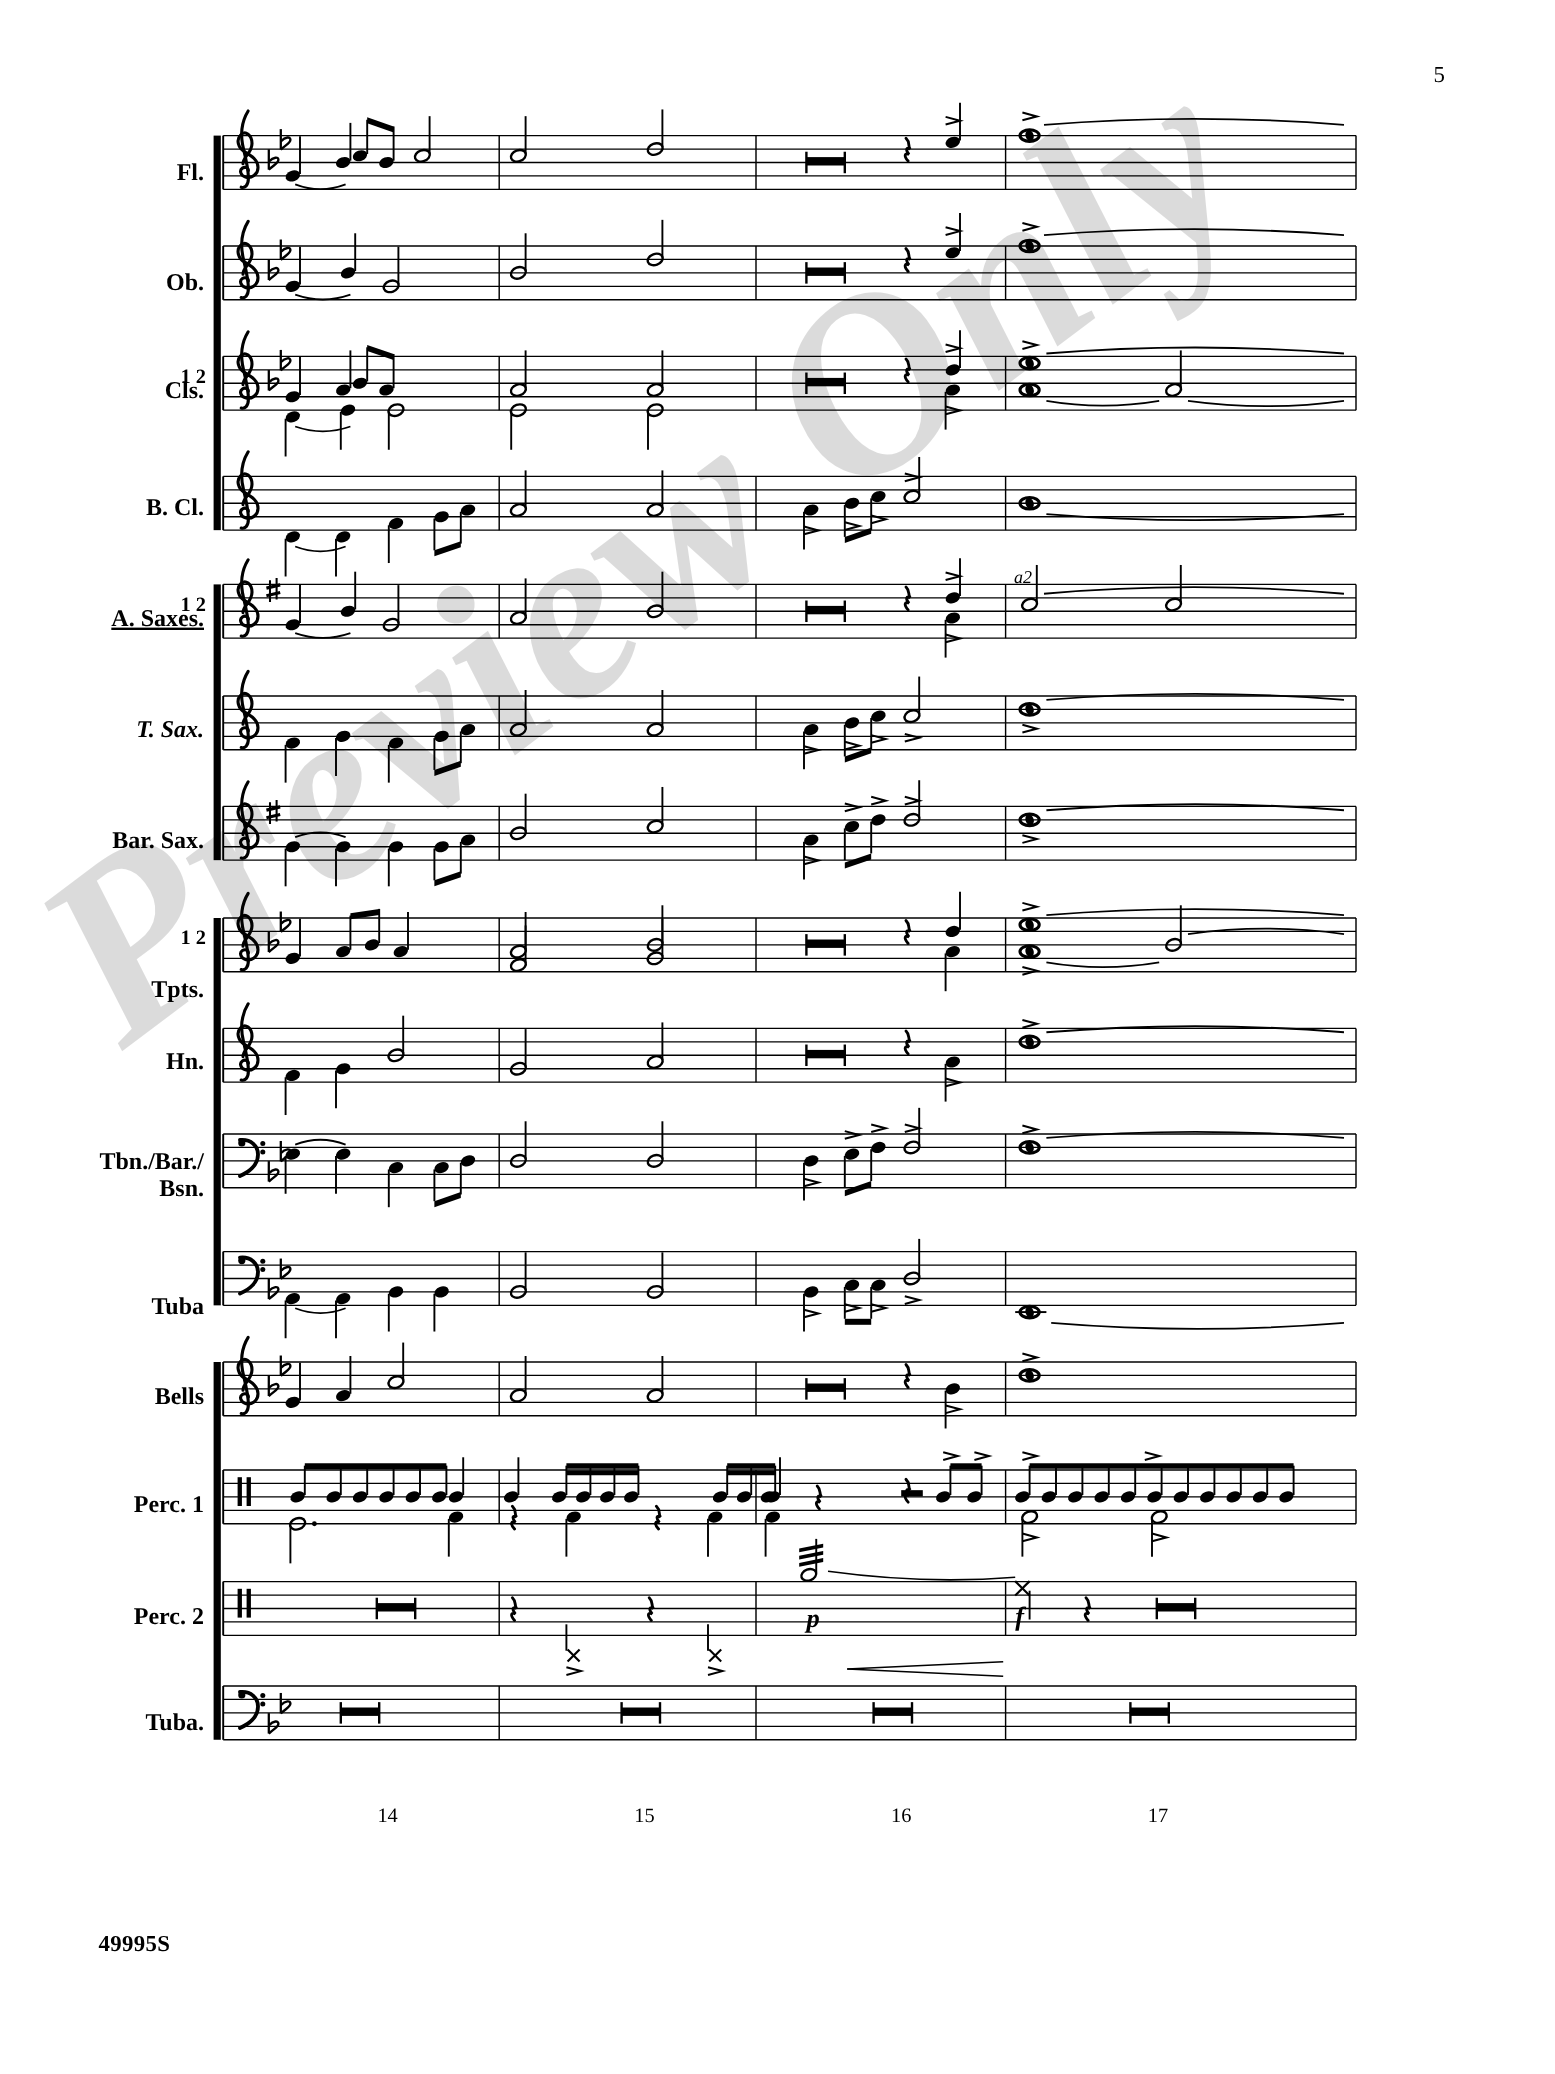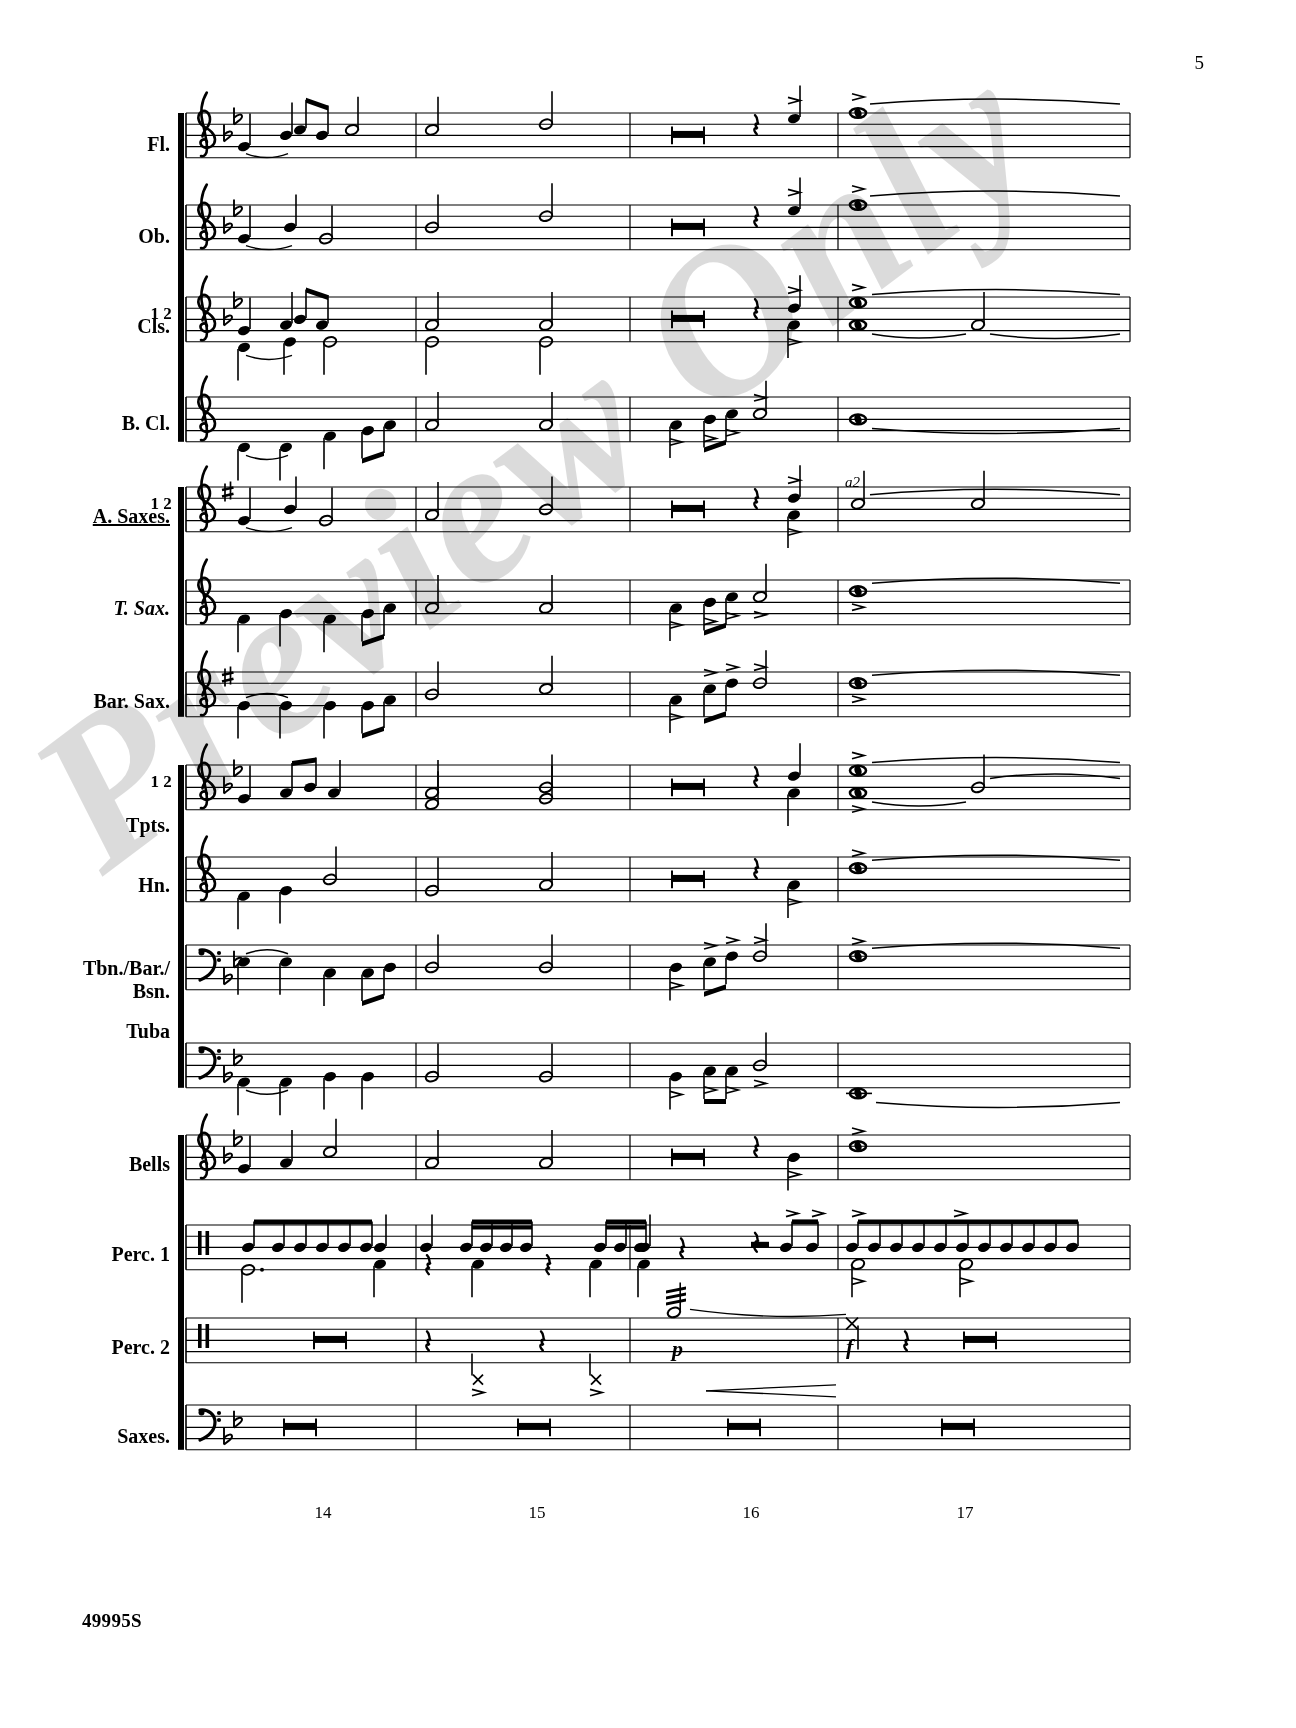--- a/index.html
+++ b/index.html
@@ -851,26 +851,26 @@
 2</div>
   <div class="instr-label" style="left:40px; top:597px; width:130px;font-style:italic;">T. Sax.</div>
   <div class="instr-label" style="left:20px; top:690px; width:150px;">Bar. Sax.</div>
 
   <div class="instr-label" style="left:40px; top:814px; width:130px;">Tpts.</div>
   <div class="numpair" style="left:150px; top:773px; width:22px;">1
 2</div>
   <div class="instr-label" style="left:40px; top:874px; width:130px;">Hn.</div>
   <div class="instr-label" style="left:10px; top:957px; width:160px;">Tbn./Bar./
 Bsn.</div>
-  <div class="instr-label" style="left:40px; top:1020px; width:130px;">Tuba</div>
+  <div class="instr-label" style="left:40px; top:1078px; width:130px;">Tuba</div>
 
   <div class="instr-label" style="left:40px; top:1153px; width:130px;">Bells</div>
   <div class="instr-label" style="left:40px; top:1243px; width:130px;">Perc. 1</div>
   <div class="instr-label" style="left:40px; top:1336px; width:130px;">Perc. 2</div>
-  <div class="instr-label" style="left:40px; top:1425px; width:130px;">Saxes.</div>
+  <div class="instr-label" style="left:40px; top:1425px; width:130px;">Tuba.</div>
 
   <div class="measure-number" style="left:303px; top:1503px;">14</div>
   <div class="measure-number" style="left:517px; top:1503px;">15</div>
   <div class="measure-number" style="left:731px; top:1503px;">16</div>
   <div class="measure-number" style="left:945px; top:1503px;">17</div>
 
   <div class="a2" style="left:845px; top:474px;">a2</div>
   <div class="dyn" style="left:672px; top:1336px;">p</div>
   <div class="dyn" style="left:846px; top:1334px;">f</div>
 </div>

